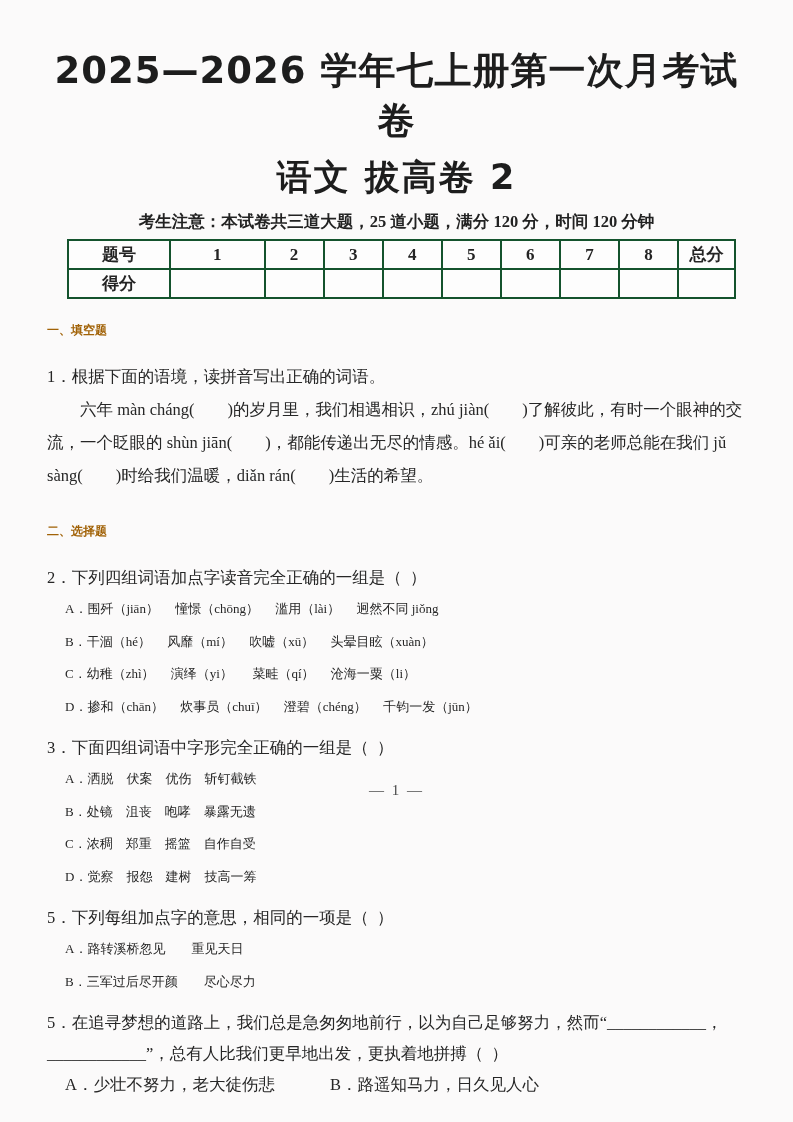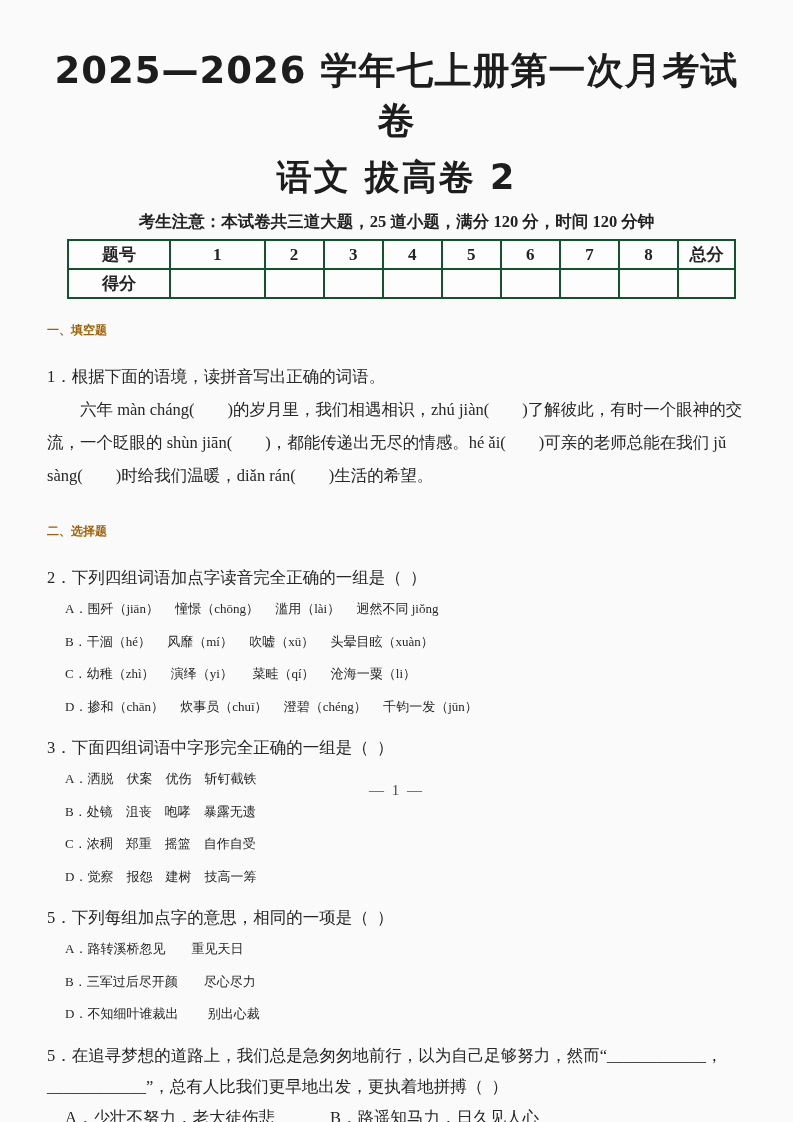--- a/index.html
+++ b/index.html
@@ -199,21 +199,20 @@
     <div class="opt">A．洒脱    伏案    优伤    斩钉截铁</div>
     <div class="opt">B．处镜    沮丧    咆哮    暴露无遗</div>
     <div class="opt">C．浓稠    郑重    摇篮    自作自受</div>
     <div class="opt">D．觉察    报怨    建树    技高一筹</div>
   </div>
 
   <div class="q-stem gap-md">5．下列每组加点字的意思，相同的一项是（  ）</div>
   <div class="opts">
     <div class="opt">A．路转溪桥忽<span class="du">见</span>        重<span class="du">见</span>天日</div>
     <div class="opt">B．三军过后<span class="du">尽</span>开颜        <span class="du">尽</span>心<span class="du">尽</span>力</div>
-    <div class="opt">D．不知细叶谁<span class="du">裁</span>出         别出心<span class="du">裁</span></div>
   </div>
 
   <div class="q-stem gap-md">5．在追寻梦想的道路上，我们总是急匆匆地前行，以为自己足够努力，然而“____________，
 ____________”，总有人比我们更早地出发，更执着地拼搏（  ）</div>
   <div class="opt-grid">
     <span>A．少壮不努力，老大徒伤悲</span>
     <span>B．路遥知马力，日久见人心</span>
   </div>
 
   <div class="footer">— 1 —</div>

